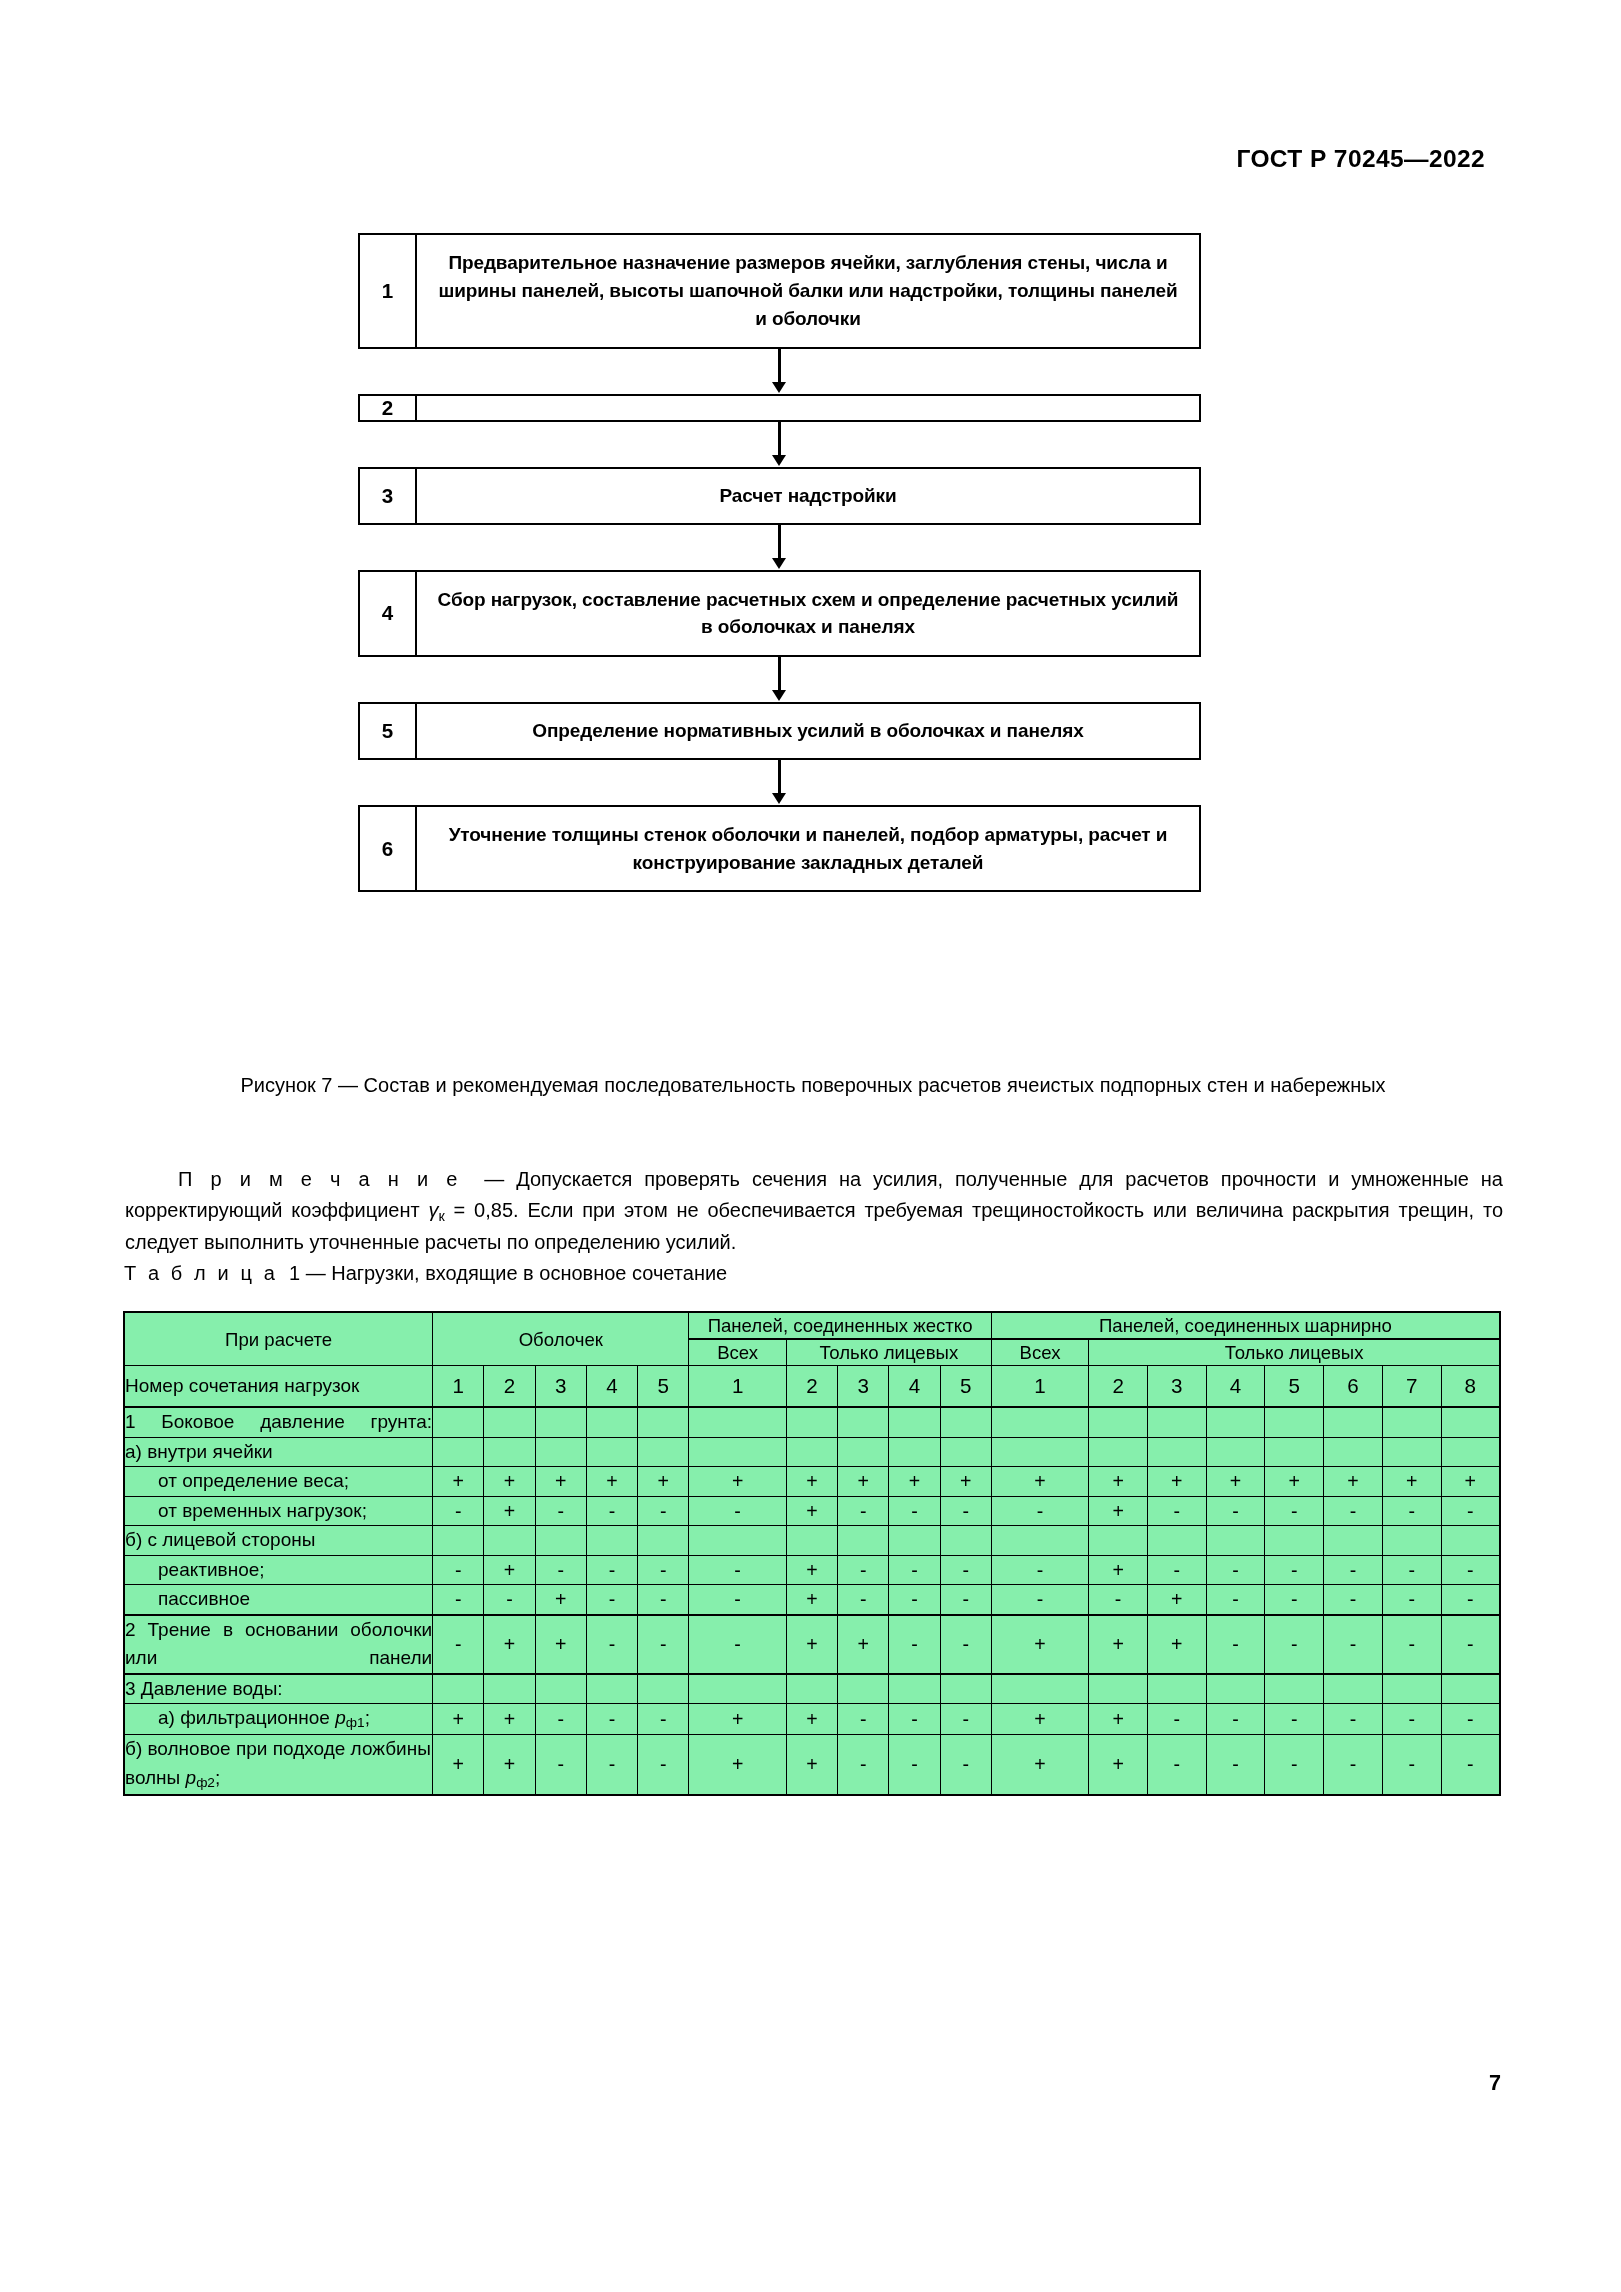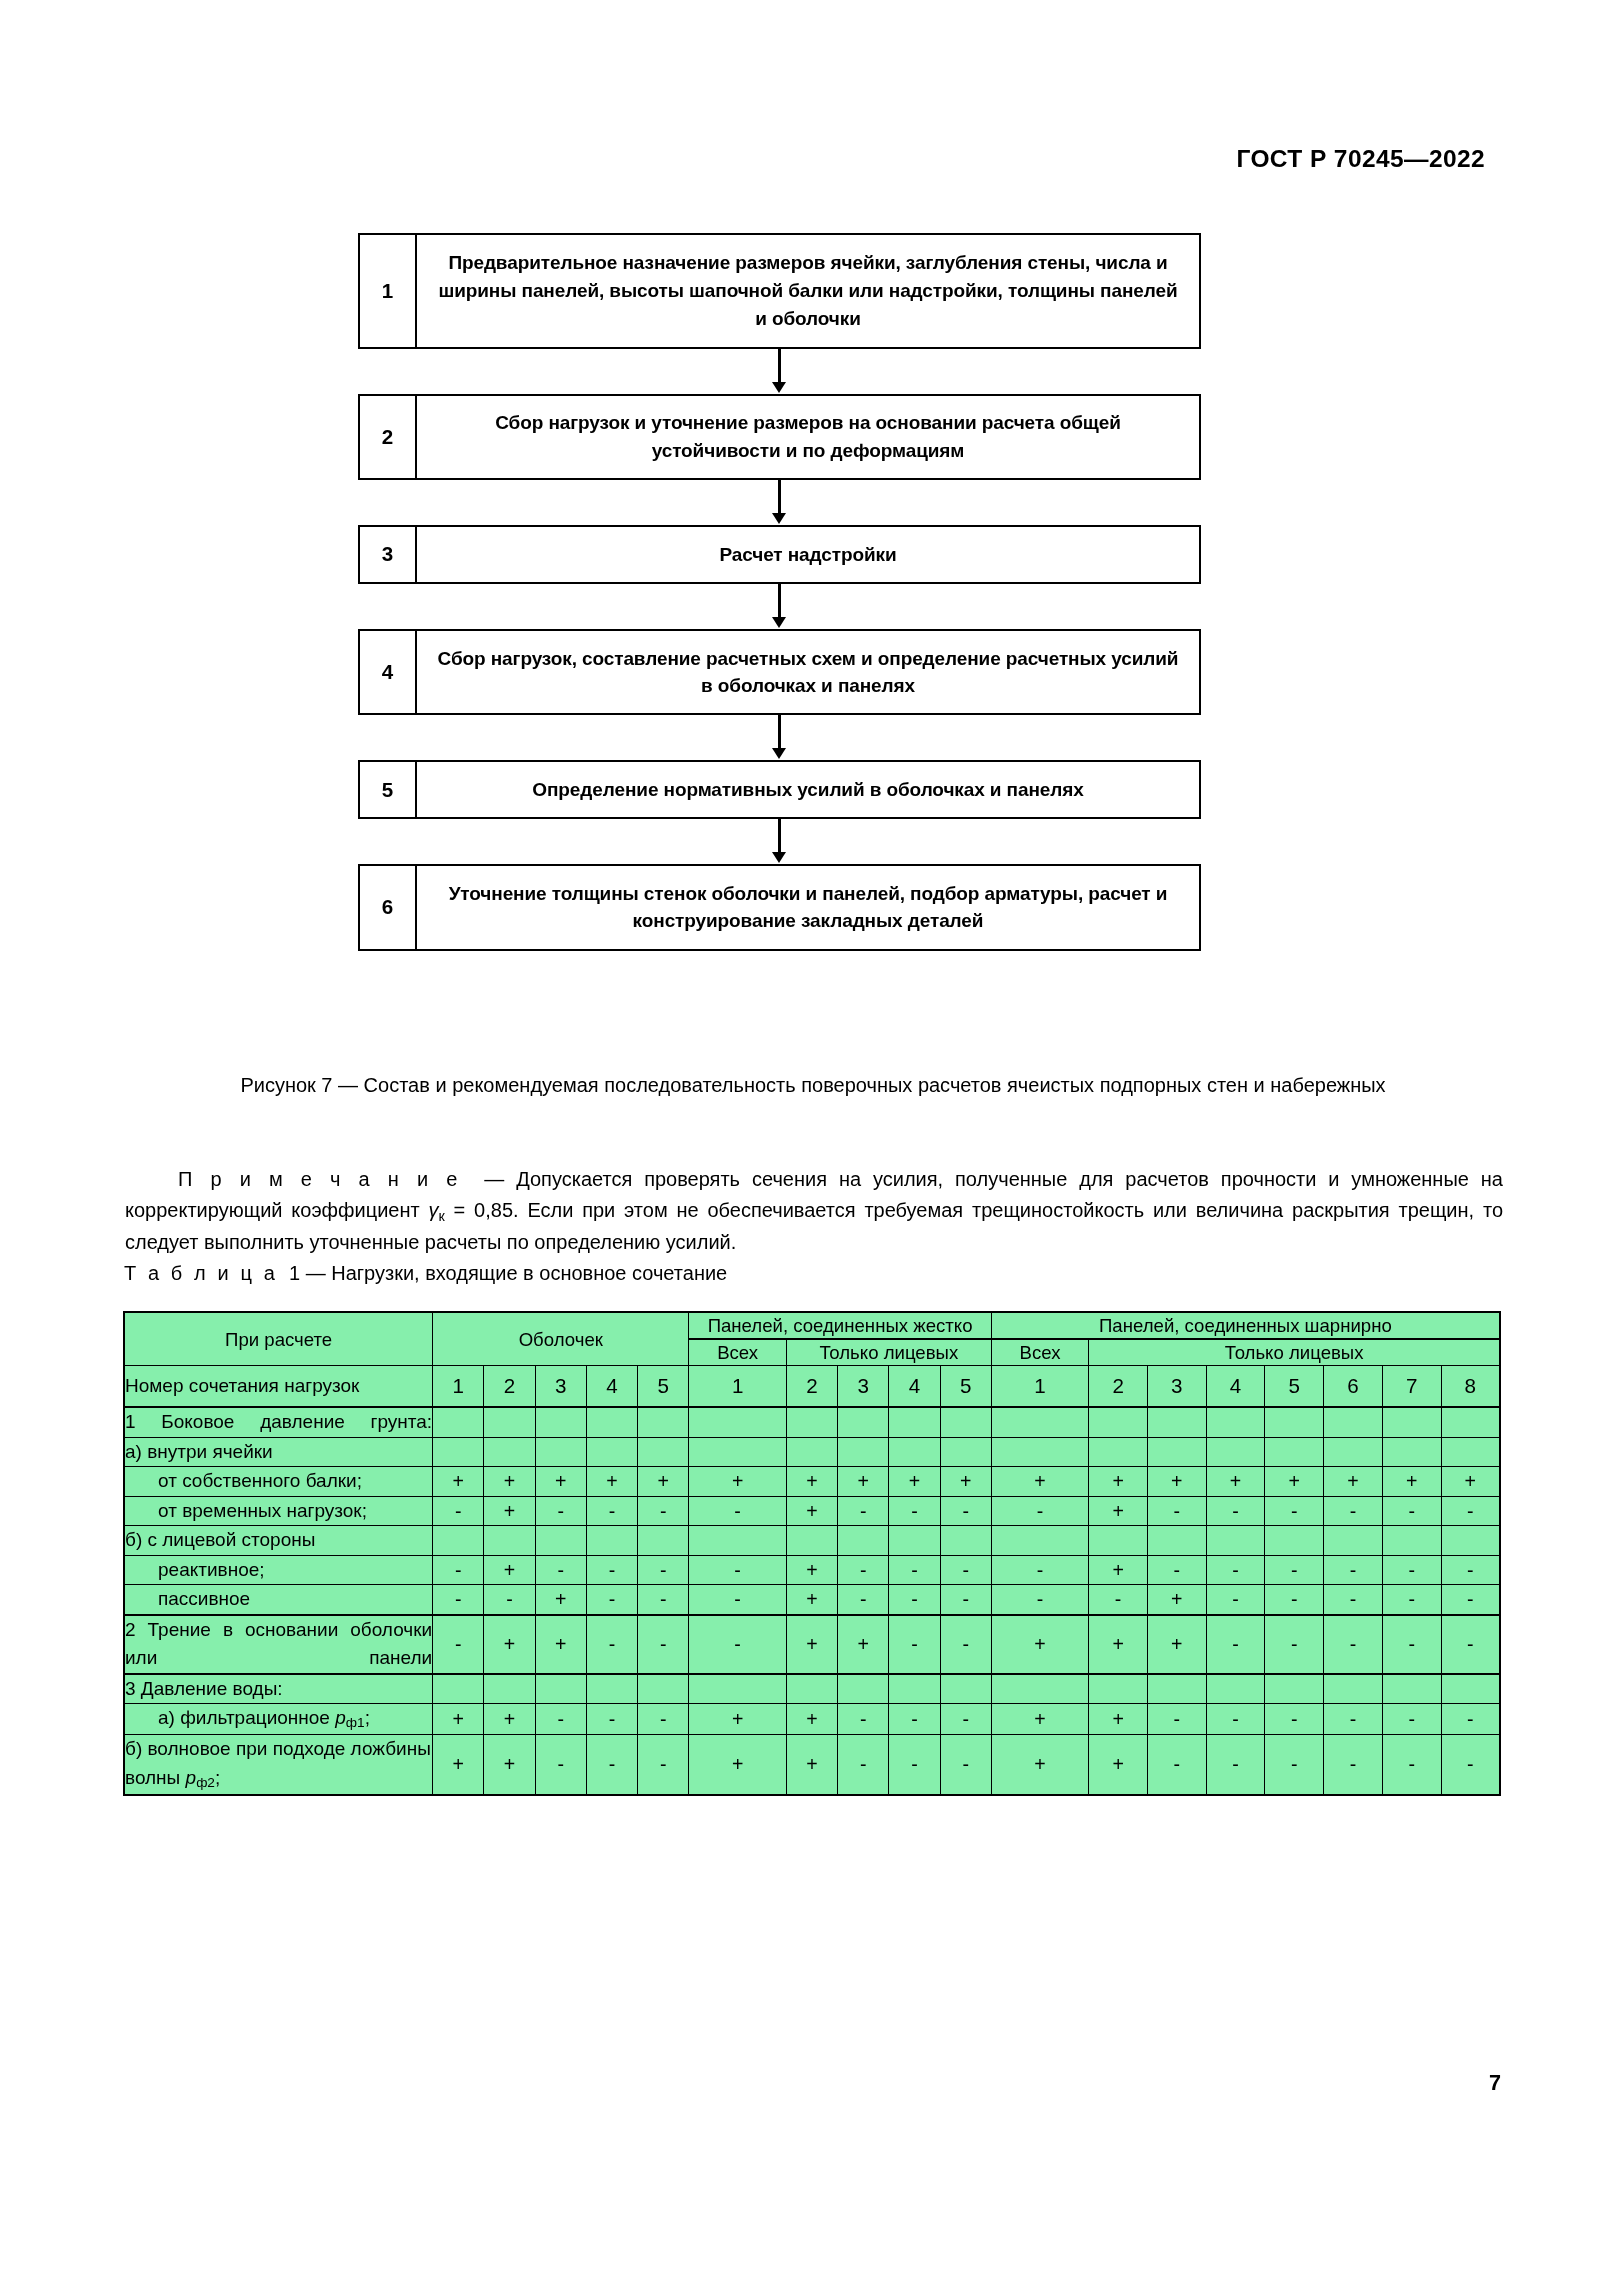--- a/index.html
+++ b/index.html
@@ -203,21 +203,20 @@
       <div class="flow-text">Предварительное назначение размеров ячейки, заглубления стены, числа и ширины панелей, высоты шапочной балки или надстройки, толщины панелей и оболочки</div>
     </div>
 
     <div class="connector">
       <div class="stem"></div>
       <div class="head"></div>
     </div>
 
     <div class="flow-row flow-box-mid">
       <div class="flow-num">2</div>
-      <div class="flow-text">Сбор нагрузок и уточнение размеров на основании расчета общей устойчивости и по деформациям</div>
     </div>
 
     <div class="connector">
       <div class="stem"></div>
       <div class="head"></div>
     </div>
 
     <div class="flow-row flow-box-short">
       <div class="flow-num">3</div>
       <div class="flow-text">Расчет надстройки</div>
@@ -353,21 +352,21 @@
           <td class="mark"></td>
           <td class="mark"></td>
           <td class="mark"></td>
           <td class="mark"></td>
           <td class="mark"></td>
           <td class="mark"></td>
           <td class="mark"></td>
           <td class="mark thick-r"></td>
         </tr>
         <tr>
-          <td class="rowlabel thick-l ind1">от собственного балки;</td>
+          <td class="rowlabel thick-l ind1">от определение веса;</td>
           <td class="mark">+</td>
           <td class="mark">+</td>
           <td class="mark">+</td>
           <td class="mark">+</td>
           <td class="mark">+</td>
           <td class="mark">+</td>
           <td class="mark">+</td>
           <td class="mark">+</td>
           <td class="mark">+</td>
           <td class="mark">+</td>

